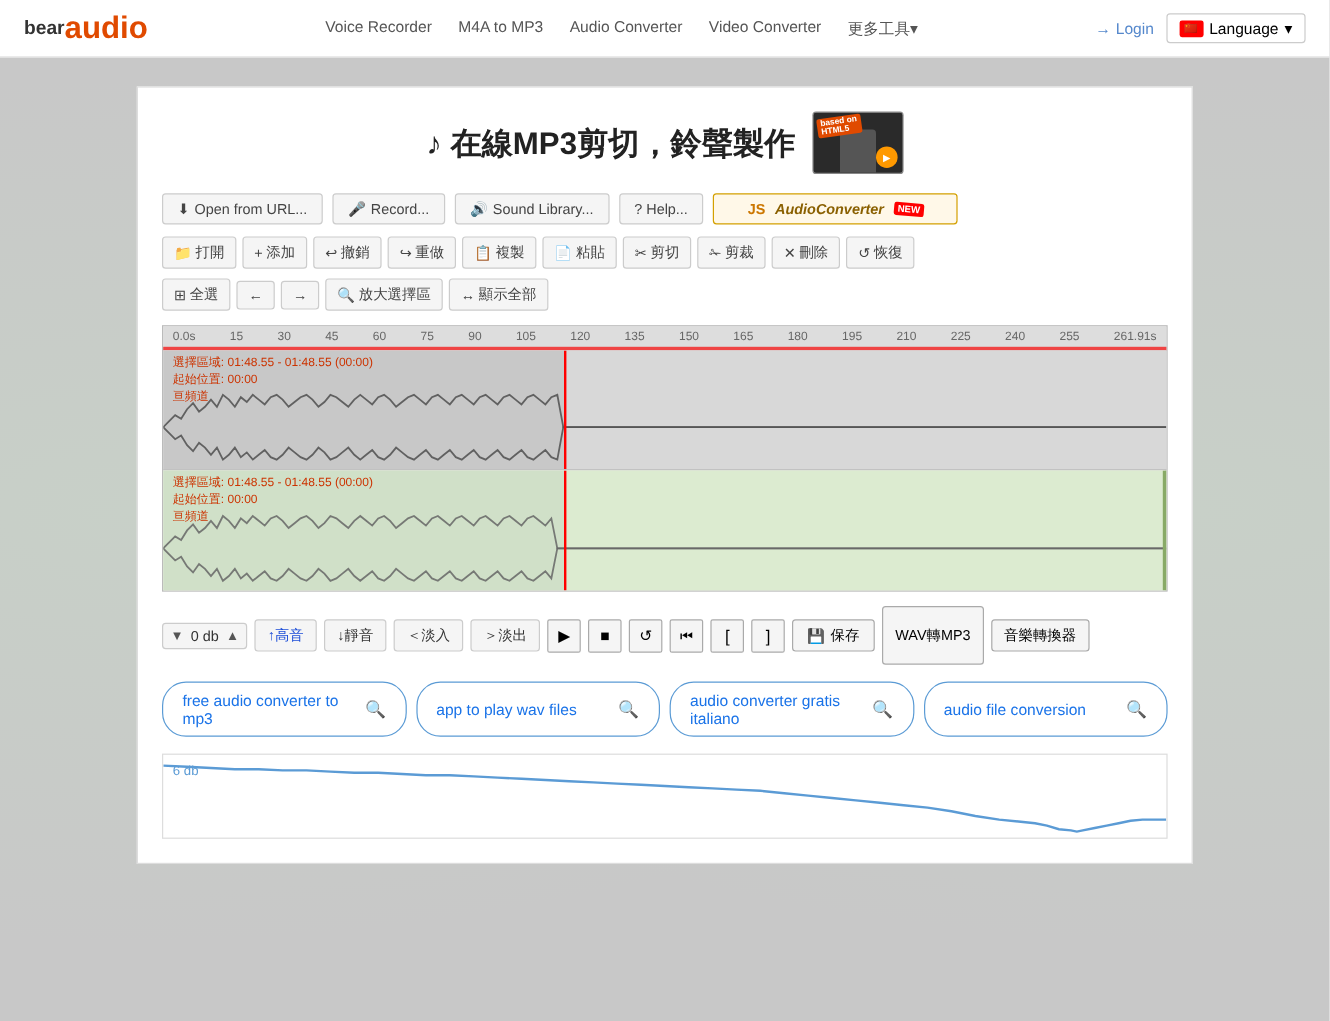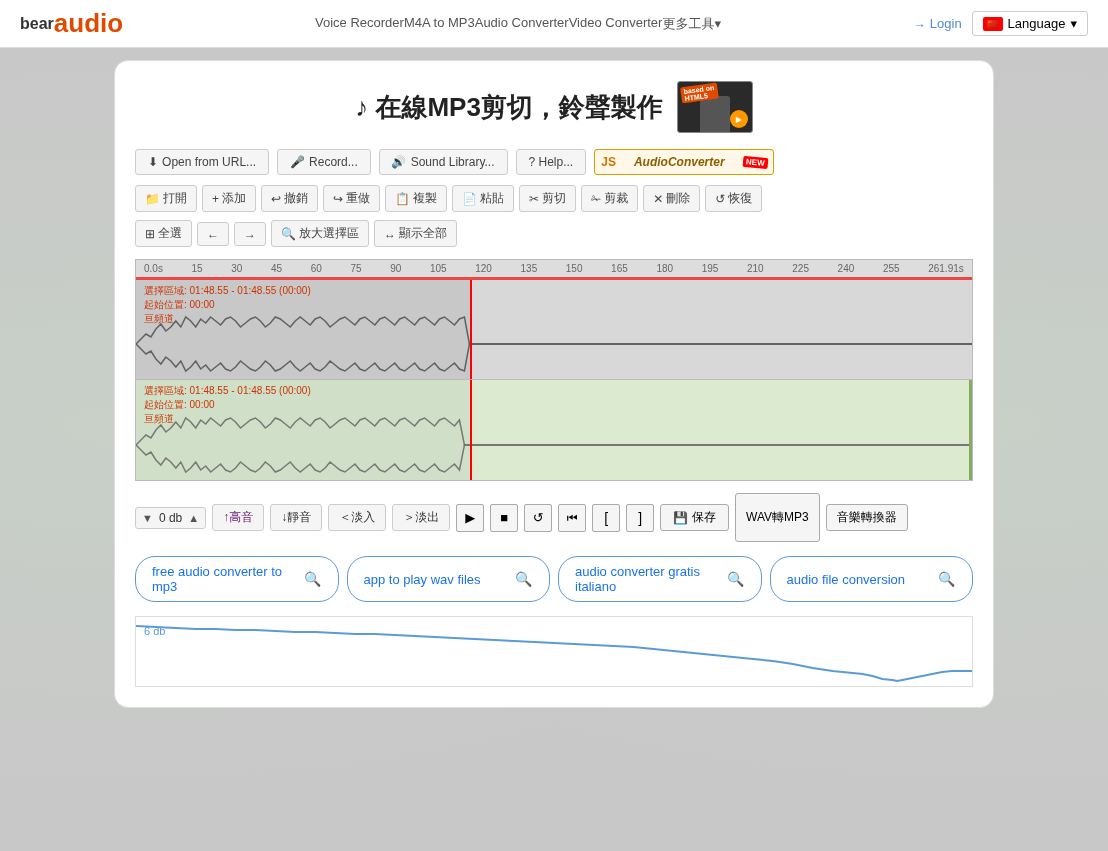--- a/index.html
+++ b/index.html
@@ -18,24 +18,24 @@
       border-bottom: 1px solid #ddd;
       padding: 8px 20px;
       display: flex;
       align-items: center;
       justify-content: space-between;
     }
 
     
     #main-content {
       width: 880px;
-      margin: 12px auto;
+      margin: 24px auto;
       background: #fff;
       border: 1px solid #ddd;
-      border-radius: 14px;
+      border-radius: 0;
       padding: 20px;
     }
     .btn {
       border: 1px solid #ccc;
       background: #f5f5f5;
       padding: 5px 12px;
       border-radius: 3px;
       cursor: pointer;
       font-size: 12px;
       color: #444;
@@ -58,21 +58,21 @@
     }
   </style>
 </head>
 <body>
 
 <div id="header">
   <div style="display:flex;align-items:center;">
     <span style="font-size:16px;font-weight:bold;color:#333;">bear</span>
       <span style="font-size:26px;font-weight:bold;color:#e04a00;">audio</span>
   </div>
-  <nav style="display:flex;font-size:13px;">
+  <nav style="display:flex;gap:22px;font-size:13px;">
     <a style="text-decoration:none;color:#555;cursor:pointer;">Voice Recorder</a>
     <a style="text-decoration:none;color:#555;cursor:pointer;">M4A to MP3</a>
     <a style="text-decoration:none;color:#555;cursor:pointer;">Audio Converter</a>
     <a style="text-decoration:none;color:#555;cursor:pointer;">Video Converter</a>
     <a style="text-decoration:none;color:#555;cursor:pointer;">更多工具▾</a>
   </nav>
   <div style="display:flex;align-items:center;gap:10px;">
     <a style="color:#5588cc;font-size:13px;cursor:pointer;text-decoration:none;display:flex;align-items:center;gap:4px;">
       <span>→</span>
       <span>Login</span>
@@ -105,21 +105,21 @@
       <span>🎤</span>
       <span>Record...</span>
     </button>
     <button class="btn" style="border:1px solid #ccc;background:#f5f5f5;padding:5px 12px;border-radius:3px;cursor:pointer;font-size:12px;color:#444;display:flex;align-items:center;gap:4px;">
       <span>🔊</span>
       <span>Sound Library...</span>
     </button>
     <button class="btn" style="border:1px solid #ccc;background:#f5f5f5;padding:5px 12px;border-radius:3px;cursor:pointer;font-size:12px;color:#444;display:flex;align-items:center;gap:4px;">
       <span>? Help...</span>
     </button>
-    <button style="border:1px solid #d4a000;background:#fff8e8;padding:5px 6px;border-radius:3px;cursor:pointer;font-size:12px;color:#8a6000;display:flex;align-items:center;gap:18px;font-weight:bold;font-style:italic;text-align:center;">
+    <button style="border:1px solid #d4a000;background:#fff8e8;padding:5px 28px;border-radius:3px;cursor:pointer;font-size:12px;color:#8a6000;display:flex;align-items:center;gap:8px;font-weight:bold;font-style:italic;text-align:center;">
       <span style="font-style:normal;font-weight:bold;color:#cc7700;">JS</span>
       <span>AudioConverter</span>
       <span style="background:red;color:white;font-size:8px;font-weight:bold;padding:1px 3px;border-radius:2px;transform:rotate(5deg);display:inline-block;font-style:normal;">NEW</span>
     </button>
   </div>
 
   <div style="display:flex;gap:5px;margin-bottom:8px;flex-wrap:wrap;">
     <button style="border:1px solid #ccc;background:#f5f5f5;padding:4px 9px;border-radius:3px;cursor:pointer;font-size:12px;color:#444;display:flex;align-items:center;gap:3px;">
       <span>📁</span>
         <span>打開</span>
@@ -251,21 +251,21 @@
     </div>
   </div>
 
   <div style="display:flex;align-items:center;gap:6px;margin-bottom:14px;flex-wrap:wrap;">
 
     <div style="display:flex;align-items:center;gap:2px;border:1px solid #ccc;border-radius:3px;padding:3px 6px;background:#f5f5f5;">
       <button style="background:none;border:none;cursor:pointer;font-size:11px;color:#555;padding:0;">▼</button>
       <span style="font-size:12px;color:#333;padding:0 4px;">0 db</span>
       <button style="background:none;border:none;cursor:pointer;font-size:11px;color:#555;padding:0;">▲</button>
     </div>
-    <button class="ctrl-btn" style="border:1px solid #ccc;background:#f5f5f5;padding:4px 10px;cursor:pointer;font-size:12px;border-radius:3px;color:#701a75;">↑高音</button>
+    <button class="ctrl-btn" style="border:1px solid #ccc;background:#f5f5f5;padding:4px 10px;cursor:pointer;font-size:12px;border-radius:3px;color:#1d4ed8;">↑高音</button>
     <button class="ctrl-btn" style="border:1px solid #ccc;background:#f5f5f5;padding:4px 10px;cursor:pointer;font-size:12px;border-radius:3px;color:#333;">↓靜音</button>
     <button class="ctrl-btn" style="border:1px solid #ccc;background:#f5f5f5;padding:4px 10px;cursor:pointer;font-size:12px;border-radius:3px;color:#333;">＜淡入</button>
     <button class="ctrl-btn" style="border:1px solid #ccc;background:#f5f5f5;padding:4px 10px;cursor:pointer;font-size:12px;border-radius:3px;color:#333;">＞淡出</button>
 
     <button style="background:#f5f5f5;border:1px solid #aaa;width:28px;height:28px;display:flex;align-items:center;justify-content:center;cursor:pointer;border-radius:2px;font-size:13px;">▶</button>
     <button style="background:#f5f5f5;border:1px solid #aaa;width:28px;height:28px;display:flex;align-items:center;justify-content:center;cursor:pointer;border-radius:2px;font-size:13px;">■</button>
     <button style="background:#f5f5f5;border:1px solid #aaa;width:28px;height:28px;display:flex;align-items:center;justify-content:center;cursor:pointer;border-radius:2px;font-size:13px;">↺</button>
     <button style="background:#f5f5f5;border:1px solid #aaa;width:28px;height:28px;display:flex;align-items:center;justify-content:center;cursor:pointer;border-radius:2px;font-size:12px;">⏮</button>
     <button style="background:#f5f5f5;border:1px solid #aaa;width:28px;height:28px;display:flex;align-items:center;justify-content:center;cursor:pointer;border-radius:2px;font-size:14px;">[</button>
     <button style="background:#f5f5f5;border:1px solid #aaa;width:28px;height:28px;display:flex;align-items:center;justify-content:center;cursor:pointer;border-radius:2px;font-size:14px;">]</button>

